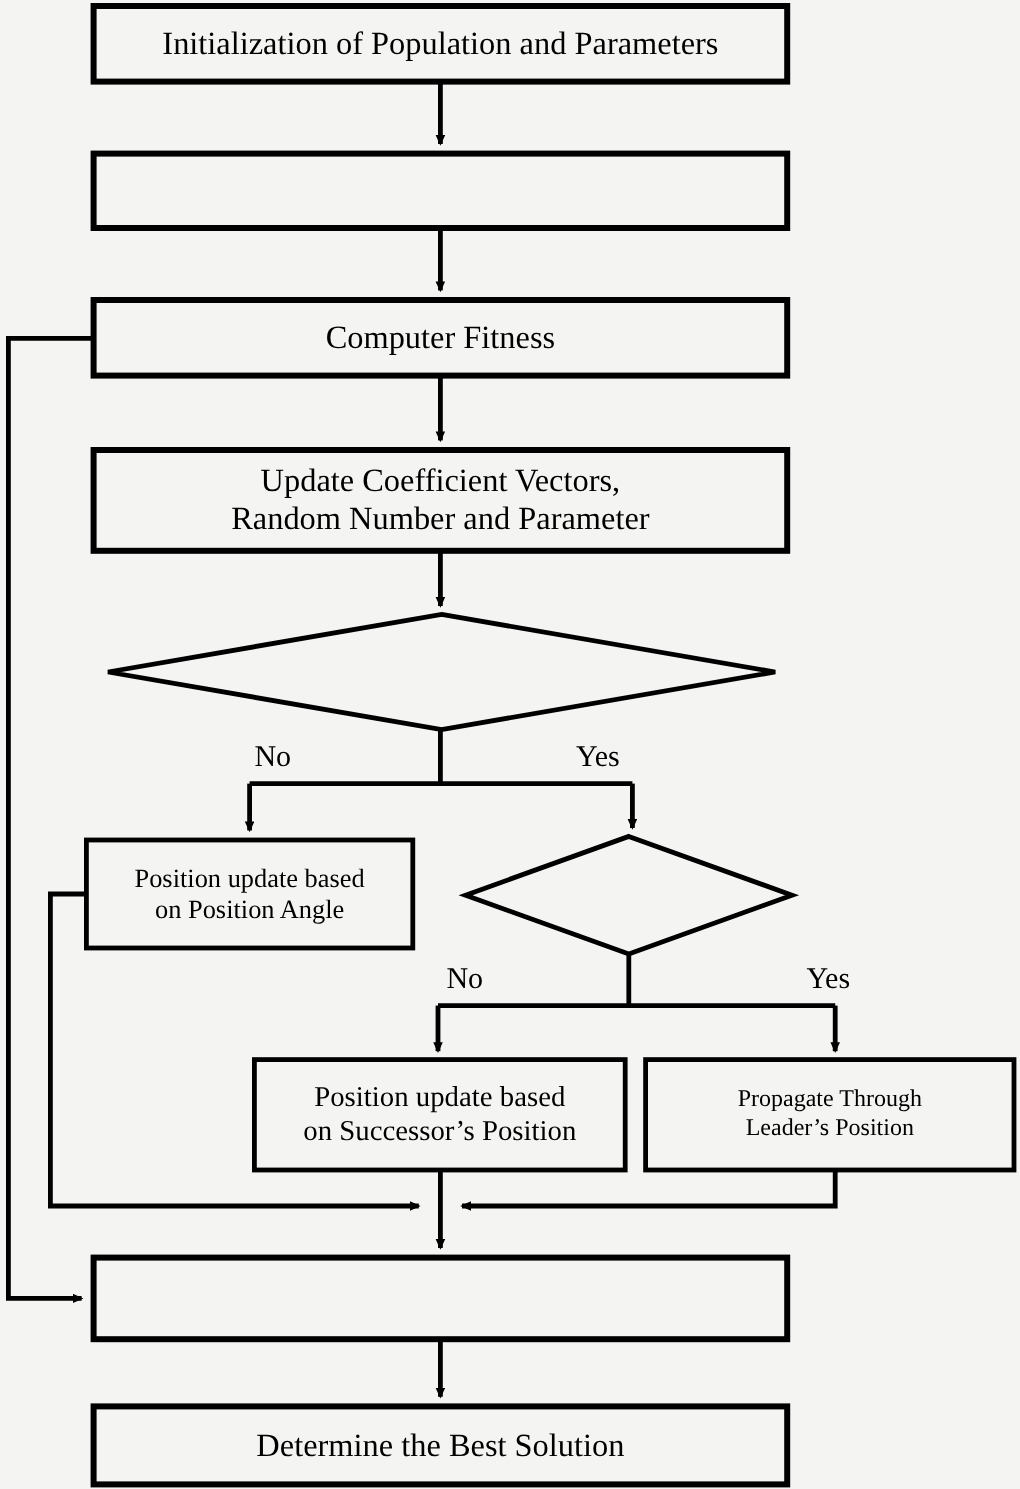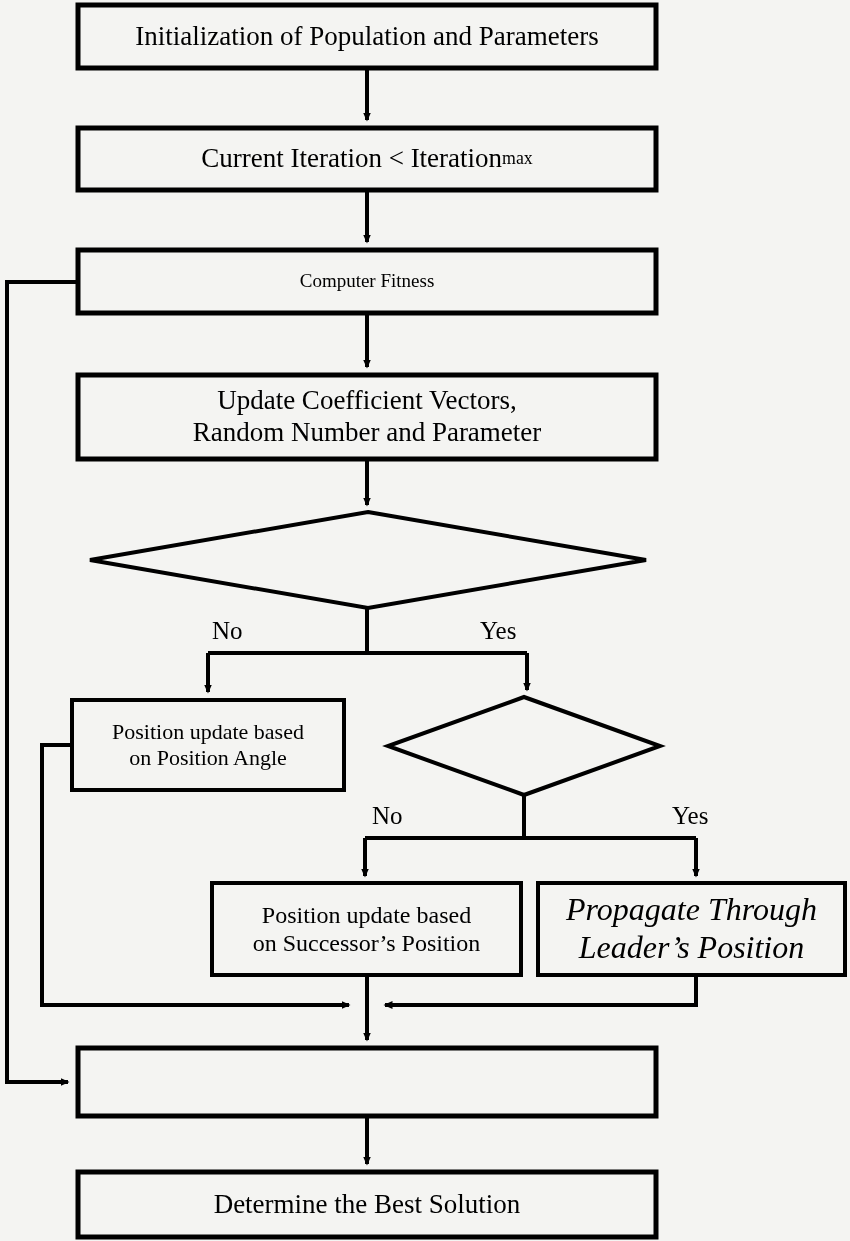--- a/index.html
+++ b/index.html
@@ -101,38 +101,35 @@
       <polyline points="72,745 42,745 42,1005 349,1005" marker-end="url(#arrow)"></polyline>
 
       <polyline points="78,282 7,282 7,1082 68,1082" marker-end="url(#arrow)"></polyline>
 
       <line x1="367" y1="1116" x2="367" y2="1164" marker-end="url(#arrow)"></line>
     </g>
   </svg>
 
   <div class="node-label" style="left:78px; top:5px; width:578px; height:63px; font-size:27px;">Initialization of Population and Parameters</div>
 
-  <div class="node-label" style="left:78px; top:128px; width:578px; height:62px; font-size:27px;">
-    <span>Current Iteration &lt; Iteration</span><span class="sub">max</span>
-  </div>
 
-  <div class="node-label" style="left:78px; top:250px; width:578px; height:63px; font-size:19px;">Computer Fitness</div>
+  <div class="node-label" style="left:78px; top:250px; width:578px; height:63px; font-size:27px;">Computer Fitness</div>
 
   <div class="node-label" style="left:78px; top:375px; width:578px; height:84px; font-size:27px;">Update Coefficient Vectors,
 Random Number and Parameter</div>
 
 
   <div class="node-label" style="left:72px; top:700px; width:272px; height:90px; font-size:22px;">Position update based
 on Position Angle</div>
 
 
   <div class="node-label" style="left:212px; top:883px; width:309px; height:92px; font-size:24px;">Position update based
 on Successor’s Position</div>
 
-  <div class="node-label" style="left:538px; top:883px; width:307px; height:92px; font-size:32px;font-style:italic;">Propagate Through
+  <div class="node-label" style="left:538px; top:883px; width:307px; height:92px; font-size:20px;">Propagate Through
 Leader’s Position</div>
 
 
   <div class="node-label" style="left:78px; top:1172px; width:578px; height:65px; font-size:27px;">Determine the Best Solution</div>
 
   <div class="edge-label" style="left:212px; top:618px;">No</div>
   <div class="edge-label" style="left:480px; top:618px;">Yes</div>
   <div class="edge-label" style="left:372px; top:803px;">No</div>
   <div class="edge-label" style="left:672px; top:803px;">Yes</div>
 

